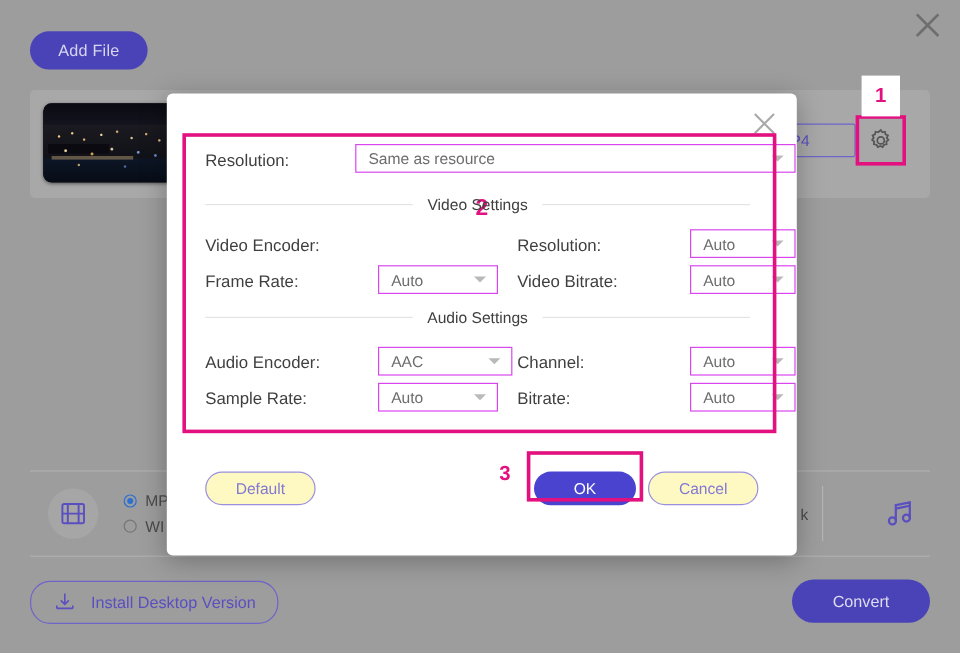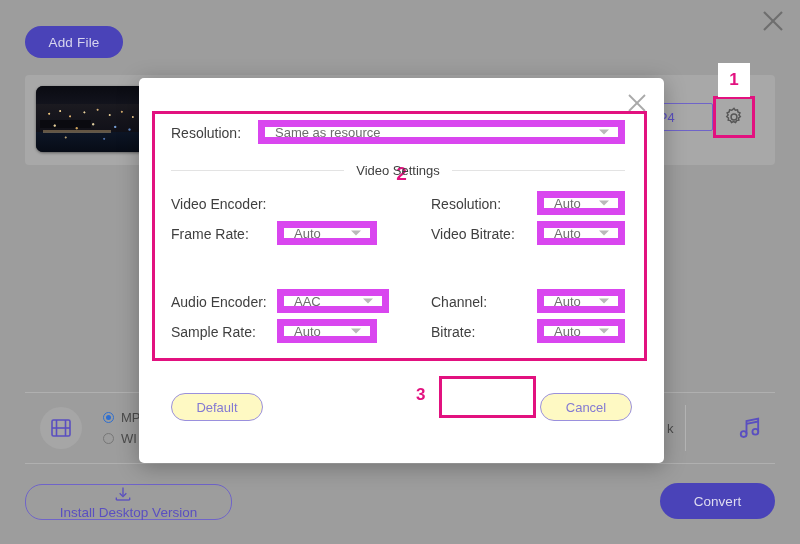--- a/index.html
+++ b/index.html
@@ -156,21 +156,20 @@
   .install-btn {
     position: absolute;
     left: 25px; top: 484px;
     width: 205px; height: 34px;
     border: 1px solid #6f64c9;
     border-radius: 17px;
     color: #5a4fc0;
     font-size: 13.5px;
     display:flex; align-items:center; justify-content:center;
     cursor:pointer;
-    flex-direction:column;
   }
   .install-btn .dl-ico { margin-right: 12px; display:flex; }
 
   .convert-btn {
     position: absolute;
     left: 660px; top: 483px;
     width: 115px; height: 36px;
     background: #4a43b8;
     border-radius: 18px;
     color: #dedcf0;
@@ -208,27 +207,28 @@
   }
 
   .form-area { position:absolute; left:13px; top:33px; width:495px; height:250px; }
 
   .row-label {
     position:absolute;
     font-size:14px; color:#3f3f3f; white-space:nowrap;
   }
   .sel {
     position:absolute;
-    border:7px solid #d946ef;
+    border:1px solid #d946ef;
     background:#fff;
     box-sizing:border-box;
     font-size:13px;
     color:#6d6d6d;
     display:flex; align-items:center;
     cursor:pointer;
+    margin-left:38px;
   }
   .sel .val { padding-left: 10px; }
   .sel .arw {
     position:absolute; right:9px; top:50%; transform:translateY(-50%);
     width:0;height:0;border-left:5px solid transparent;border-right:5px solid transparent;
     border-top:5px solid #b9b9b9;
   }
 
   .section-div {
     position:absolute;
@@ -416,20 +416,25 @@
       <span class="val">Auto</span>
       <span class="arw"></span>
     </div>
 
     <div class="row-label" style="left:279px; top:115px;">Video Bitrate:</div>
     <div class="sel" style="left:385px; top:110px; width:88px; height:24px;">
       <span class="val">Auto</span>
       <span class="arw"></span>
     </div>
 
+    <div class="section-div" style="left:19px; top:146px; width:454px;">
+      <span class="ln"></span>
+      <span class="tx">Audio Settings</span>
+      <span class="ln"></span>
+    </div>
 
     <div class="row-label" style="left:19px; top:183px;">Audio Encoder:</div>
     <div class="sel" style="left:125px; top:178px; width:112px; height:24px;">
       <span class="val">AAC</span>
       <span class="arw"></span>
     </div>
 
     <div class="row-label" style="left:279px; top:183px;">Channel:</div>
     <div class="sel" style="left:385px; top:178px; width:88px; height:24px;">
       <span class="val">Auto</span>
@@ -448,20 +453,23 @@
       <span class="arw"></span>
     </div>
   </div>
 
   <div class="highlight-box"></div>
 
   <div class="footer-btns">
     <div class="btn-ghost" style="left:32px; top:10px; width:92px;">
       <span>Default</span>
     </div>
+    <div class="btn-primary" style="left:306px; top:10px; width:85px;">
+      <span>OK</span>
+    </div>
     <div class="btn-ghost" style="left:401px; top:10px; width:92px;">
       <span>Cancel</span>
     </div>
   </div>
 
   <div class="ok-highlight"></div>
   <div class="step-3">3</div>
 </div>
 
 <div class="step-1-box"></div>

